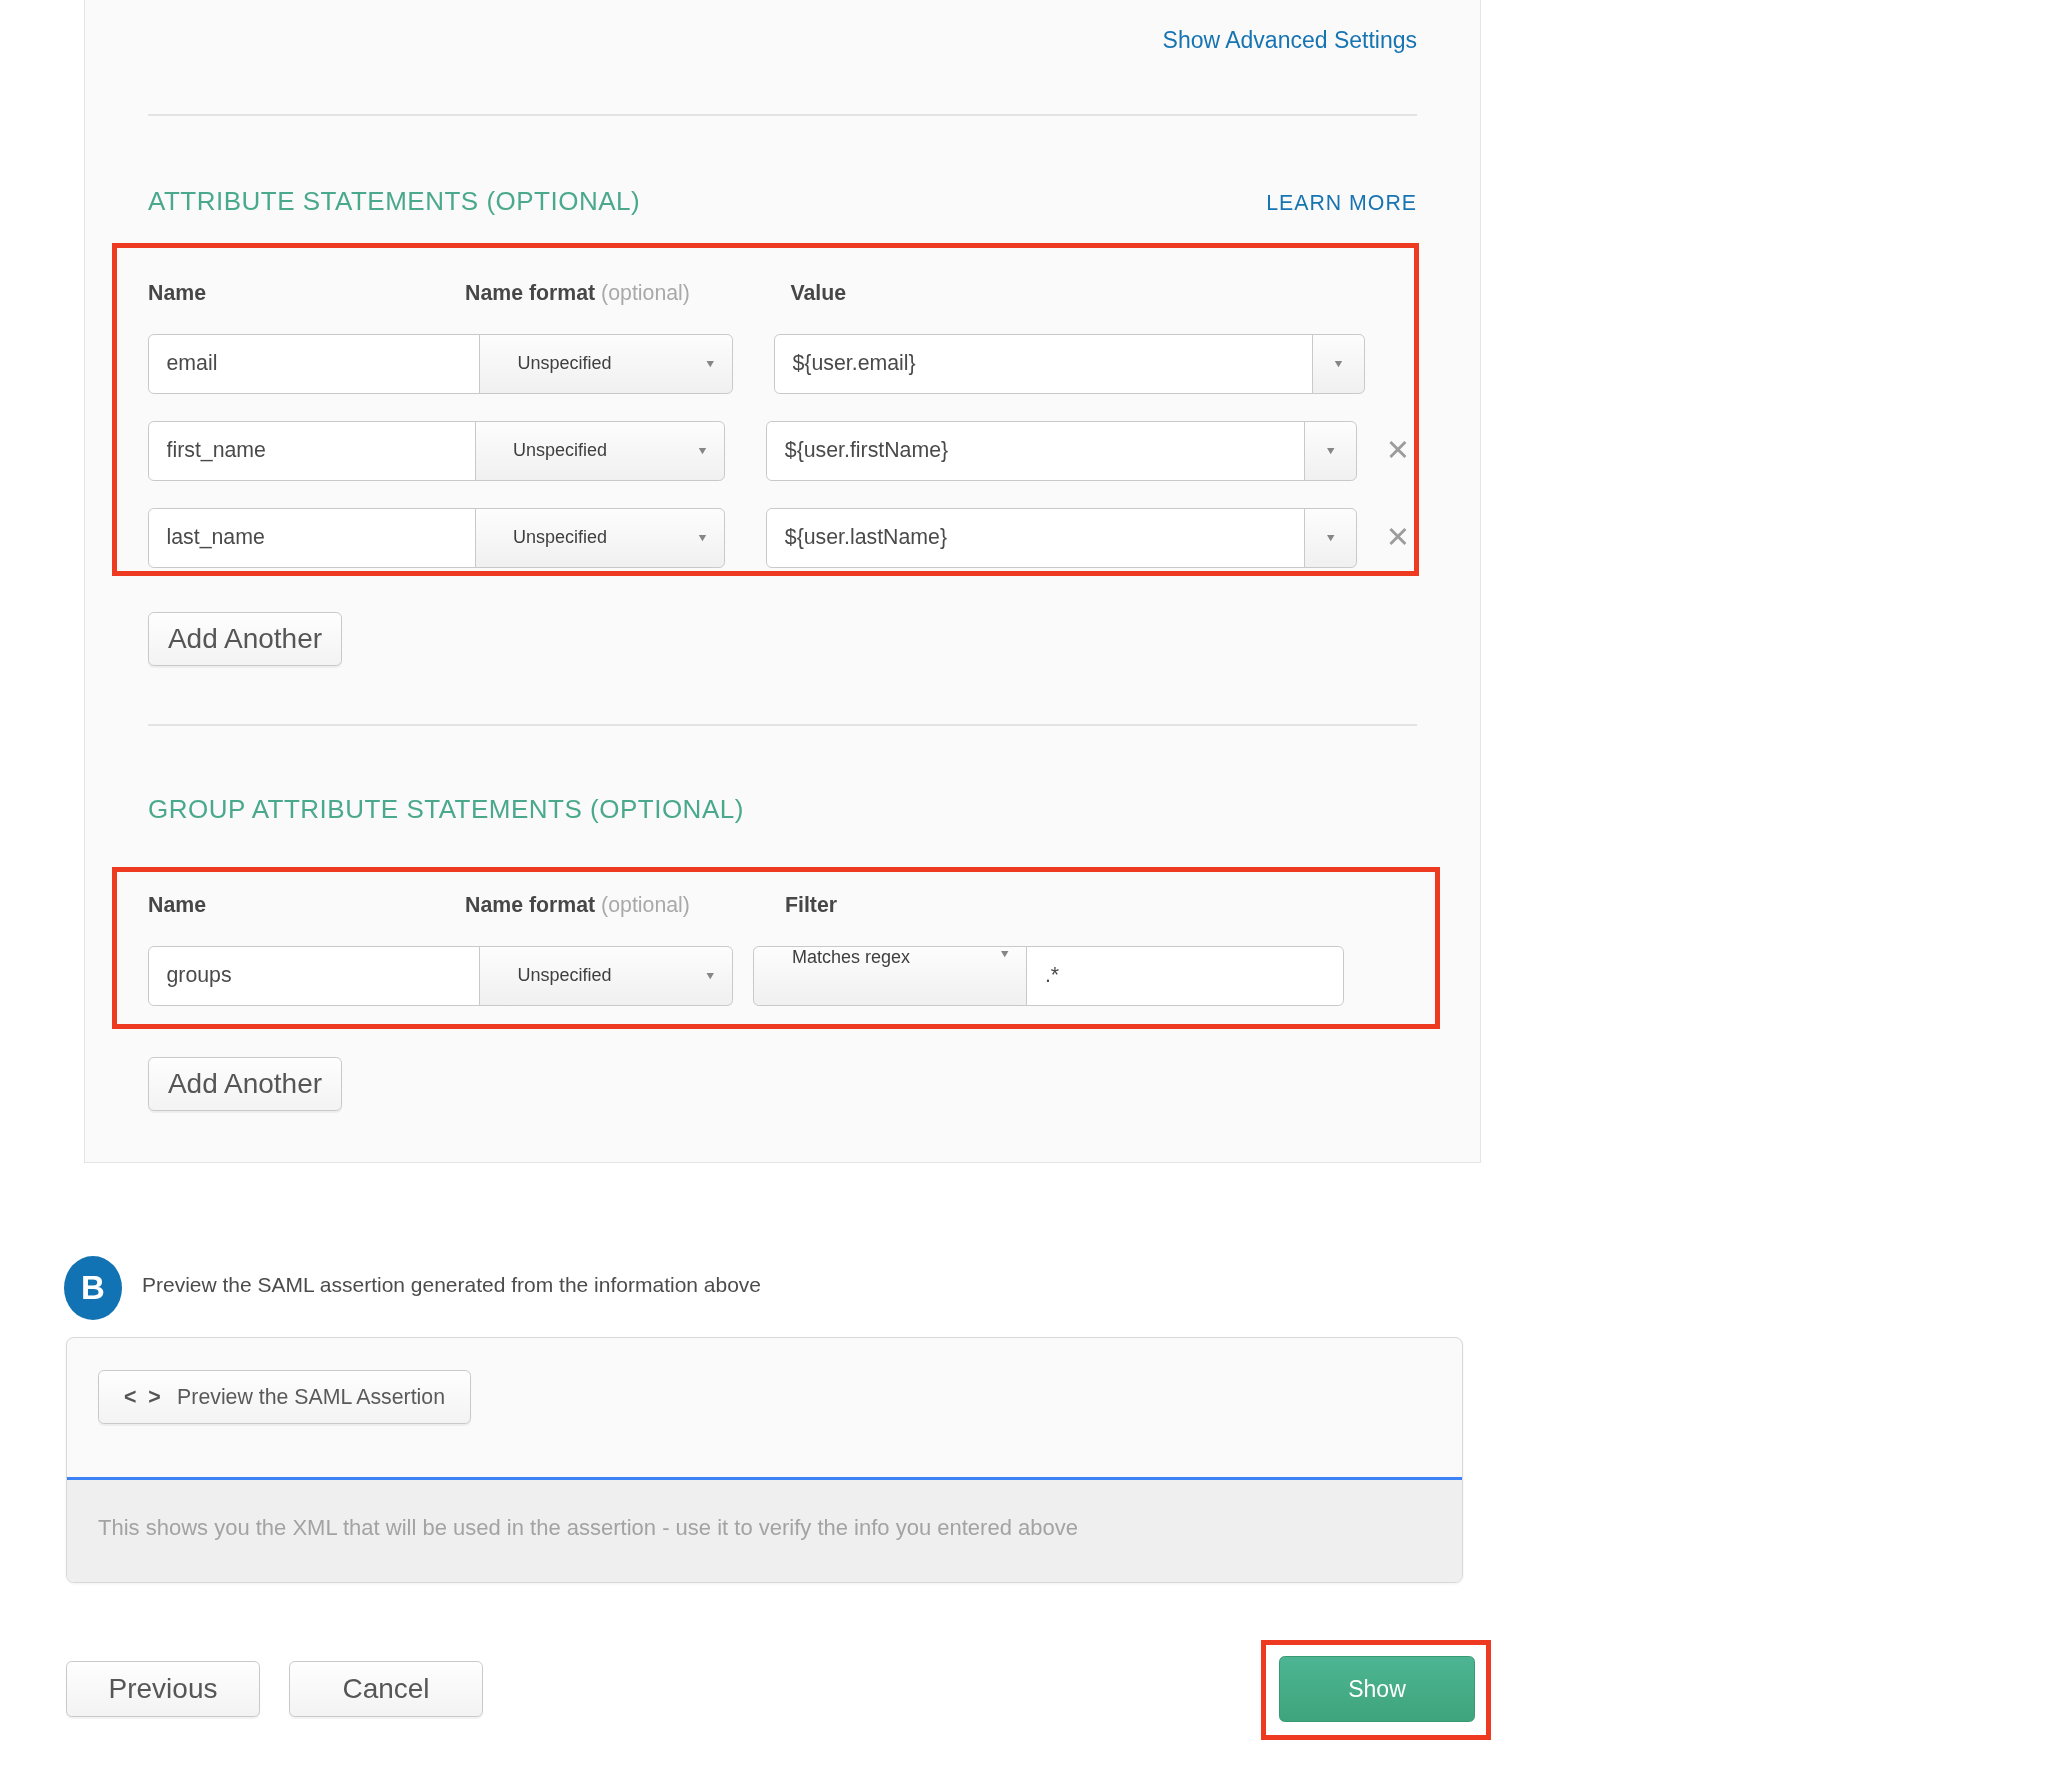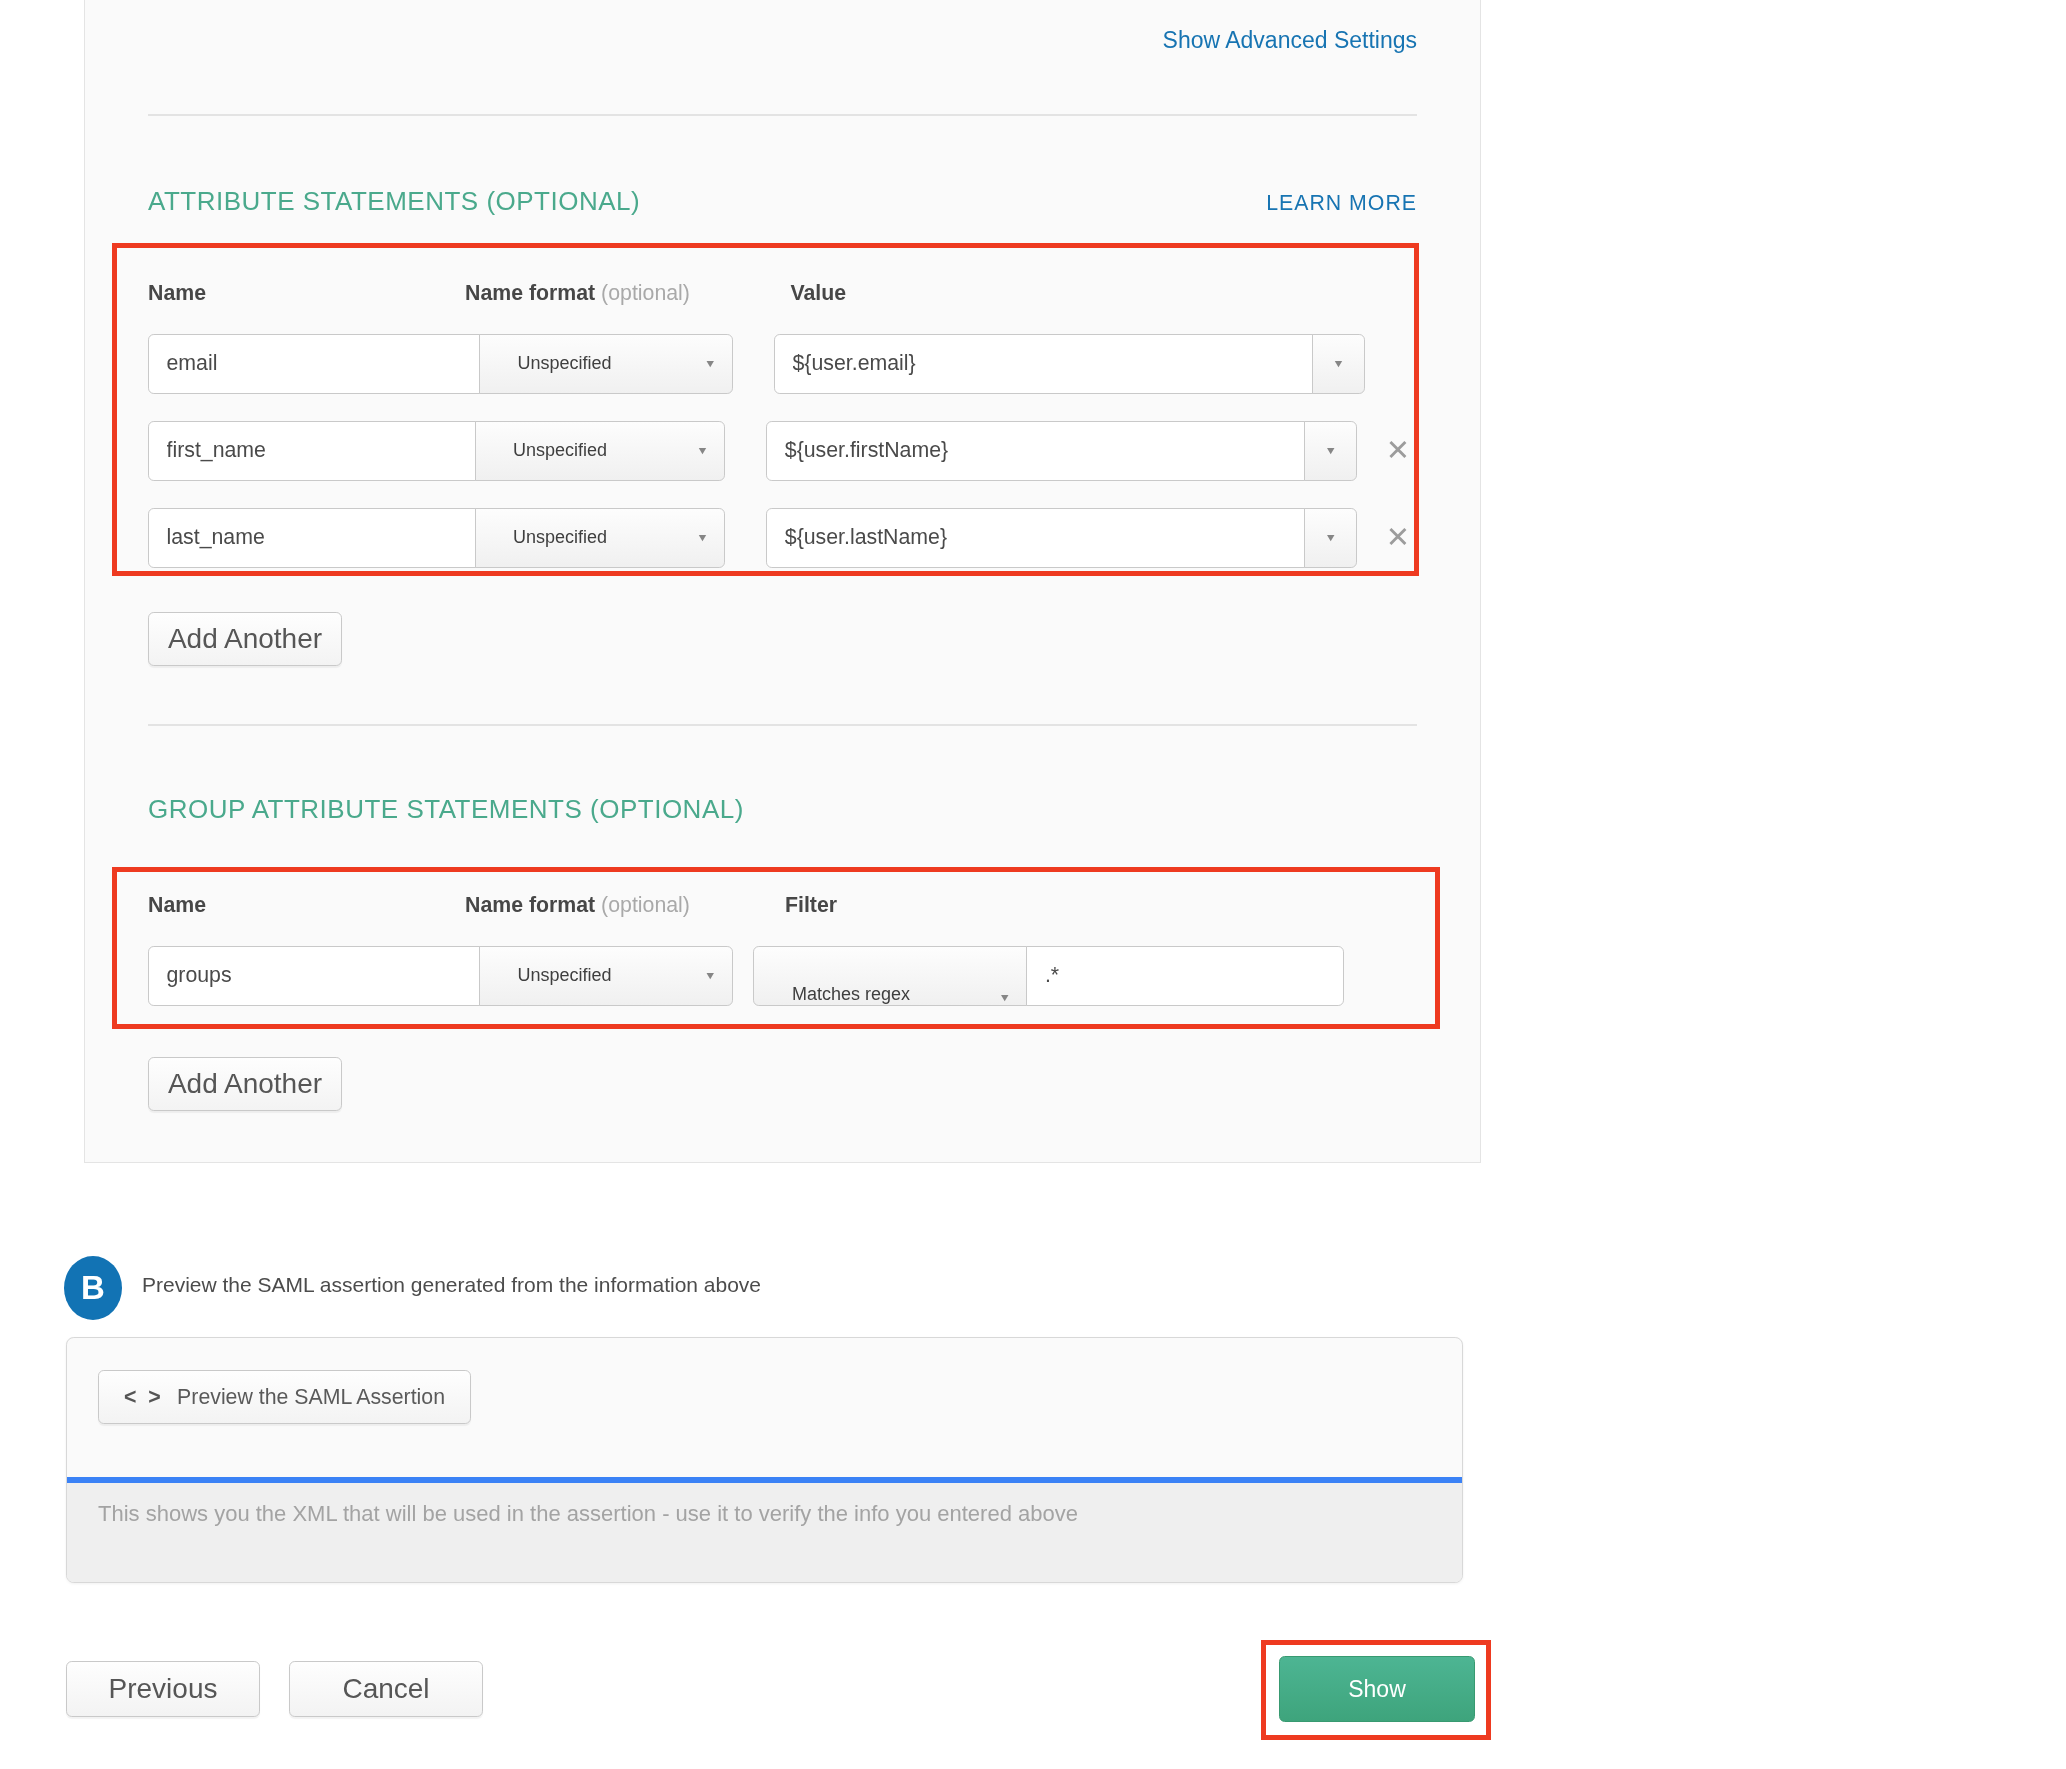--- a/index.html
+++ b/index.html
@@ -54,21 +54,21 @@
 
   .btn { border:1px solid #c9c9c9; border-radius:5.8px;
     background:linear-gradient(#fefefe,#f3f3f3); font-size:28px; color:#565656;
     box-shadow:0 1.9px 1px rgba(0,0,0,.05); cursor:pointer;
     font-family:"Liberation Sans", sans-serif; }
   .add-btn { margin-top:44px; width:194px; height:54px; display:block; }
   .add-btn.group { margin-top:51px; }
 
   .filter-group { display:flex; margin-left:20.4px; }
   .filter-select { width:274px; border:1px solid #c9c9c9; border-radius:5.8px 0 0 5.8px;
-    background:linear-gradient(#fdfdfd,#f0f0f0); display:flex; align-items:flex-end;
+    background:linear-gradient(#fdfdfd,#f0f0f0); display:flex; align-items:flex-start;
     justify-content:space-between; padding:0 15.5px 0 17.5px; cursor:pointer; }
   .filter-input { width:318px; margin-left:-1px; border-radius:0 5.8px 5.8px 0; }
 
   
   .annotation { position:absolute; border:5.8px solid #ee3a20; pointer-events:none; }
   #ann-attr { left:112px; top:243px; width:1307px; height:333px; }
   #ann-group { left:112px; top:867px; width:1328px; height:162px; }
   #ann-next { left:1261px; top:1640px; width:230px; height:100px; }
 
   
@@ -77,22 +77,22 @@
     font-weight:bold; display:flex; align-items:center; justify-content:center; }
   .step-title { position:absolute; left:142px; top:1273px; font-size:21px;
     color:#4c4c4c; }
   .preview-panel { position:absolute; left:66px; top:1337px; width:1397px;
     background:#fafafa; border:1px solid #d8d8d8; border-radius:7.8px;
     box-shadow:0 1px 2.9px rgba(0,0,0,.06); overflow:hidden; }
   .preview-top { height:139px; padding:32px 0 0 31px; }
   .preview-btn { height:54px; padding:0 25px; display:inline-flex;
     align-items:center; gap:13.6px; font-size:21.3px; color:#5a5a5a; }
   .code-icon { font-weight:600; letter-spacing:2.9px; color:#555; font-size:21.3px; }
-  .preview-note { height:105px; background:#efefef; border-top:6px solid #3b82f6;
-    padding:18px 0 0 31px; font-size:22px; color:#a3a3a3; }
+  .preview-note { height:105px; background:#efefef; border-top:3px solid #3b82f6;
+    padding:35px 0 0 31px; font-size:22px; color:#a3a3a3; }
 
   
   #prev-btn { position:absolute; left:66px; top:1661px; width:194px; height:56px; }
   #cancel-btn { position:absolute; left:289px; top:1661px; width:194px; height:56px; }
   #next-btn { position:absolute; left:1279px; top:1656px; width:196px; height:66px;
     background:linear-gradient(#4db593,#3ea47c); border:1px solid #389a71;
     border-radius:5.8px; color:#ffffff; font-size:23px; cursor:pointer;
     font-family:"Liberation Sans", sans-serif; }
 </style>
 </head>

